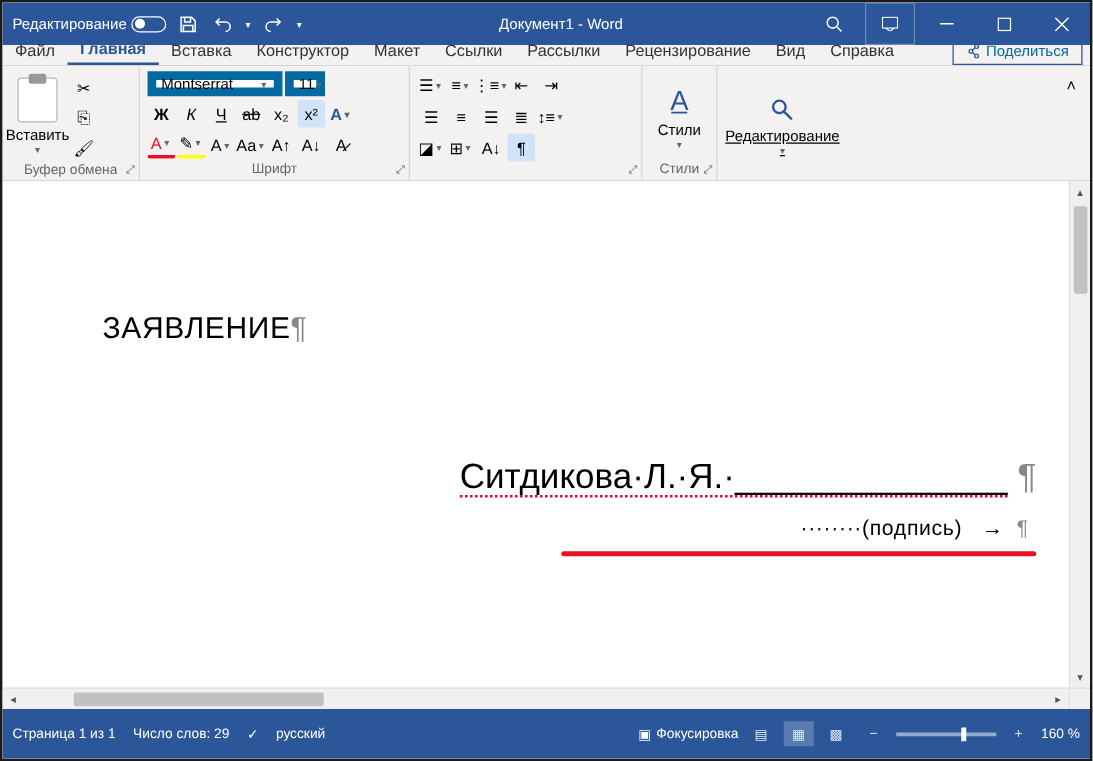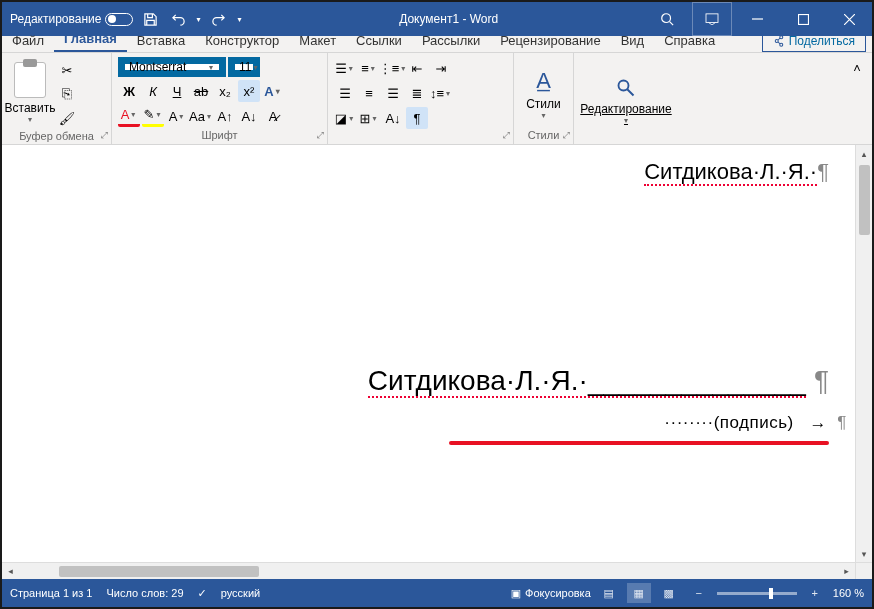--- a/index.html
+++ b/index.html
@@ -52,25 +52,25 @@
 .hscroll .track{flex:1;position:relative;}
 .hscroll .thumb{position:absolute;top:3px;left:40px;width:200px;height:11px;background:#c1c1c1;border-radius:2px;}
 .page-nav{position:absolute;right:0;bottom:0;width:17px;height:17px;background:#f0f0f0;border-left:1px solid #ddd;border-top:1px solid #ddd;}
 
 .doc-content{position:absolute;left:0;top:0;right:17px;bottom:17px;font-family:"Montserrat",Arial,sans-serif;color:#000;overflow:hidden;}
 .line1{position:absolute;right:26px;top:14px;font-size:22px;}
 .spell{border-bottom:2px dotted #e03;}
 .line-title{position:absolute;left:80px;top:104px;font-size:24px;letter-spacing:0.5px;}
 .line2{position:absolute;left:0;top:148px;font-size:22px;white-space:nowrap;}
 .line3{position:absolute;right:26px;top:220px;font-size:28px;white-space:nowrap;}
-.sigline{position:absolute;right:8px;top:268px;font-size:17px;letter-spacing:0.5px;}
+.sigline{position:absolute;right:32px;top:268px;font-size:17px;letter-spacing:0.5px;}
 .redline{position:absolute;right:26px;top:296px;width:380px;height:4px;background:#e81123;border-radius:2px;}
 .pil{color:#888;font-weight:300;}
 
-.statusbar{height:28px;background:#2b579a;color:#fff;display:flex;align-items:center;font-size:11px;padding:0 8px;gap:14px;}
+.statusbar{height:40px;background:#2b579a;color:#fff;display:flex;align-items:center;font-size:11px;padding:0 8px;gap:14px;}
 .statusbar .right{margin-left:auto;display:flex;align-items:center;gap:6px;}
 .view-btn{width:24px;height:20px;display:flex;align-items:center;justify-content:center;cursor:pointer;opacity:0.85;}
 .view-btn.active{background:rgba(255,255,255,0.25);}
 .zoom-track{width:80px;height:3px;background:rgba(255,255,255,0.5);position:relative;}
 .zoom-thumb{position:absolute;left:52px;top:-4px;width:4px;height:11px;background:#fff;}
 svg{display:block;}
 </style>
 </head>
 <body>
 
@@ -255,21 +255,21 @@
         </div>
       </div>
     </div>
     <div style="flex:1;display:flex;align-items:flex-start;justify-content:flex-end;padding:4px;">
       <div class="rb-btn sm">˄</div>
     </div>
   </div>
 
   <div class="doc-area">
     <div class="doc-content">
-      <div class="line1"><span class="spell">Ситдикова·Л.·Я.·</span><span class="pil">¶</span></div>
+      <div class="line-title"><span>ЗАЯВЛЕНИЕ</span><span class="pil">¶</span></div>
       <div class="line3"><span class="spell">Ситдикова·Л.·Я.·______________</span><span class="pil" style="margin-left:8px;">¶</span></div>
       <div class="sigline"><span>········(подпись)</span>&nbsp;&nbsp;&nbsp;→&nbsp;&nbsp;<span class="pil">¶</span></div>
       <div class="redline"></div>
     </div>
     <div class="vscroll">
       <div class="up">▴</div>
       <div class="thumb"></div>
       <div class="down">▾</div>
     </div>
     <div class="hscroll">

